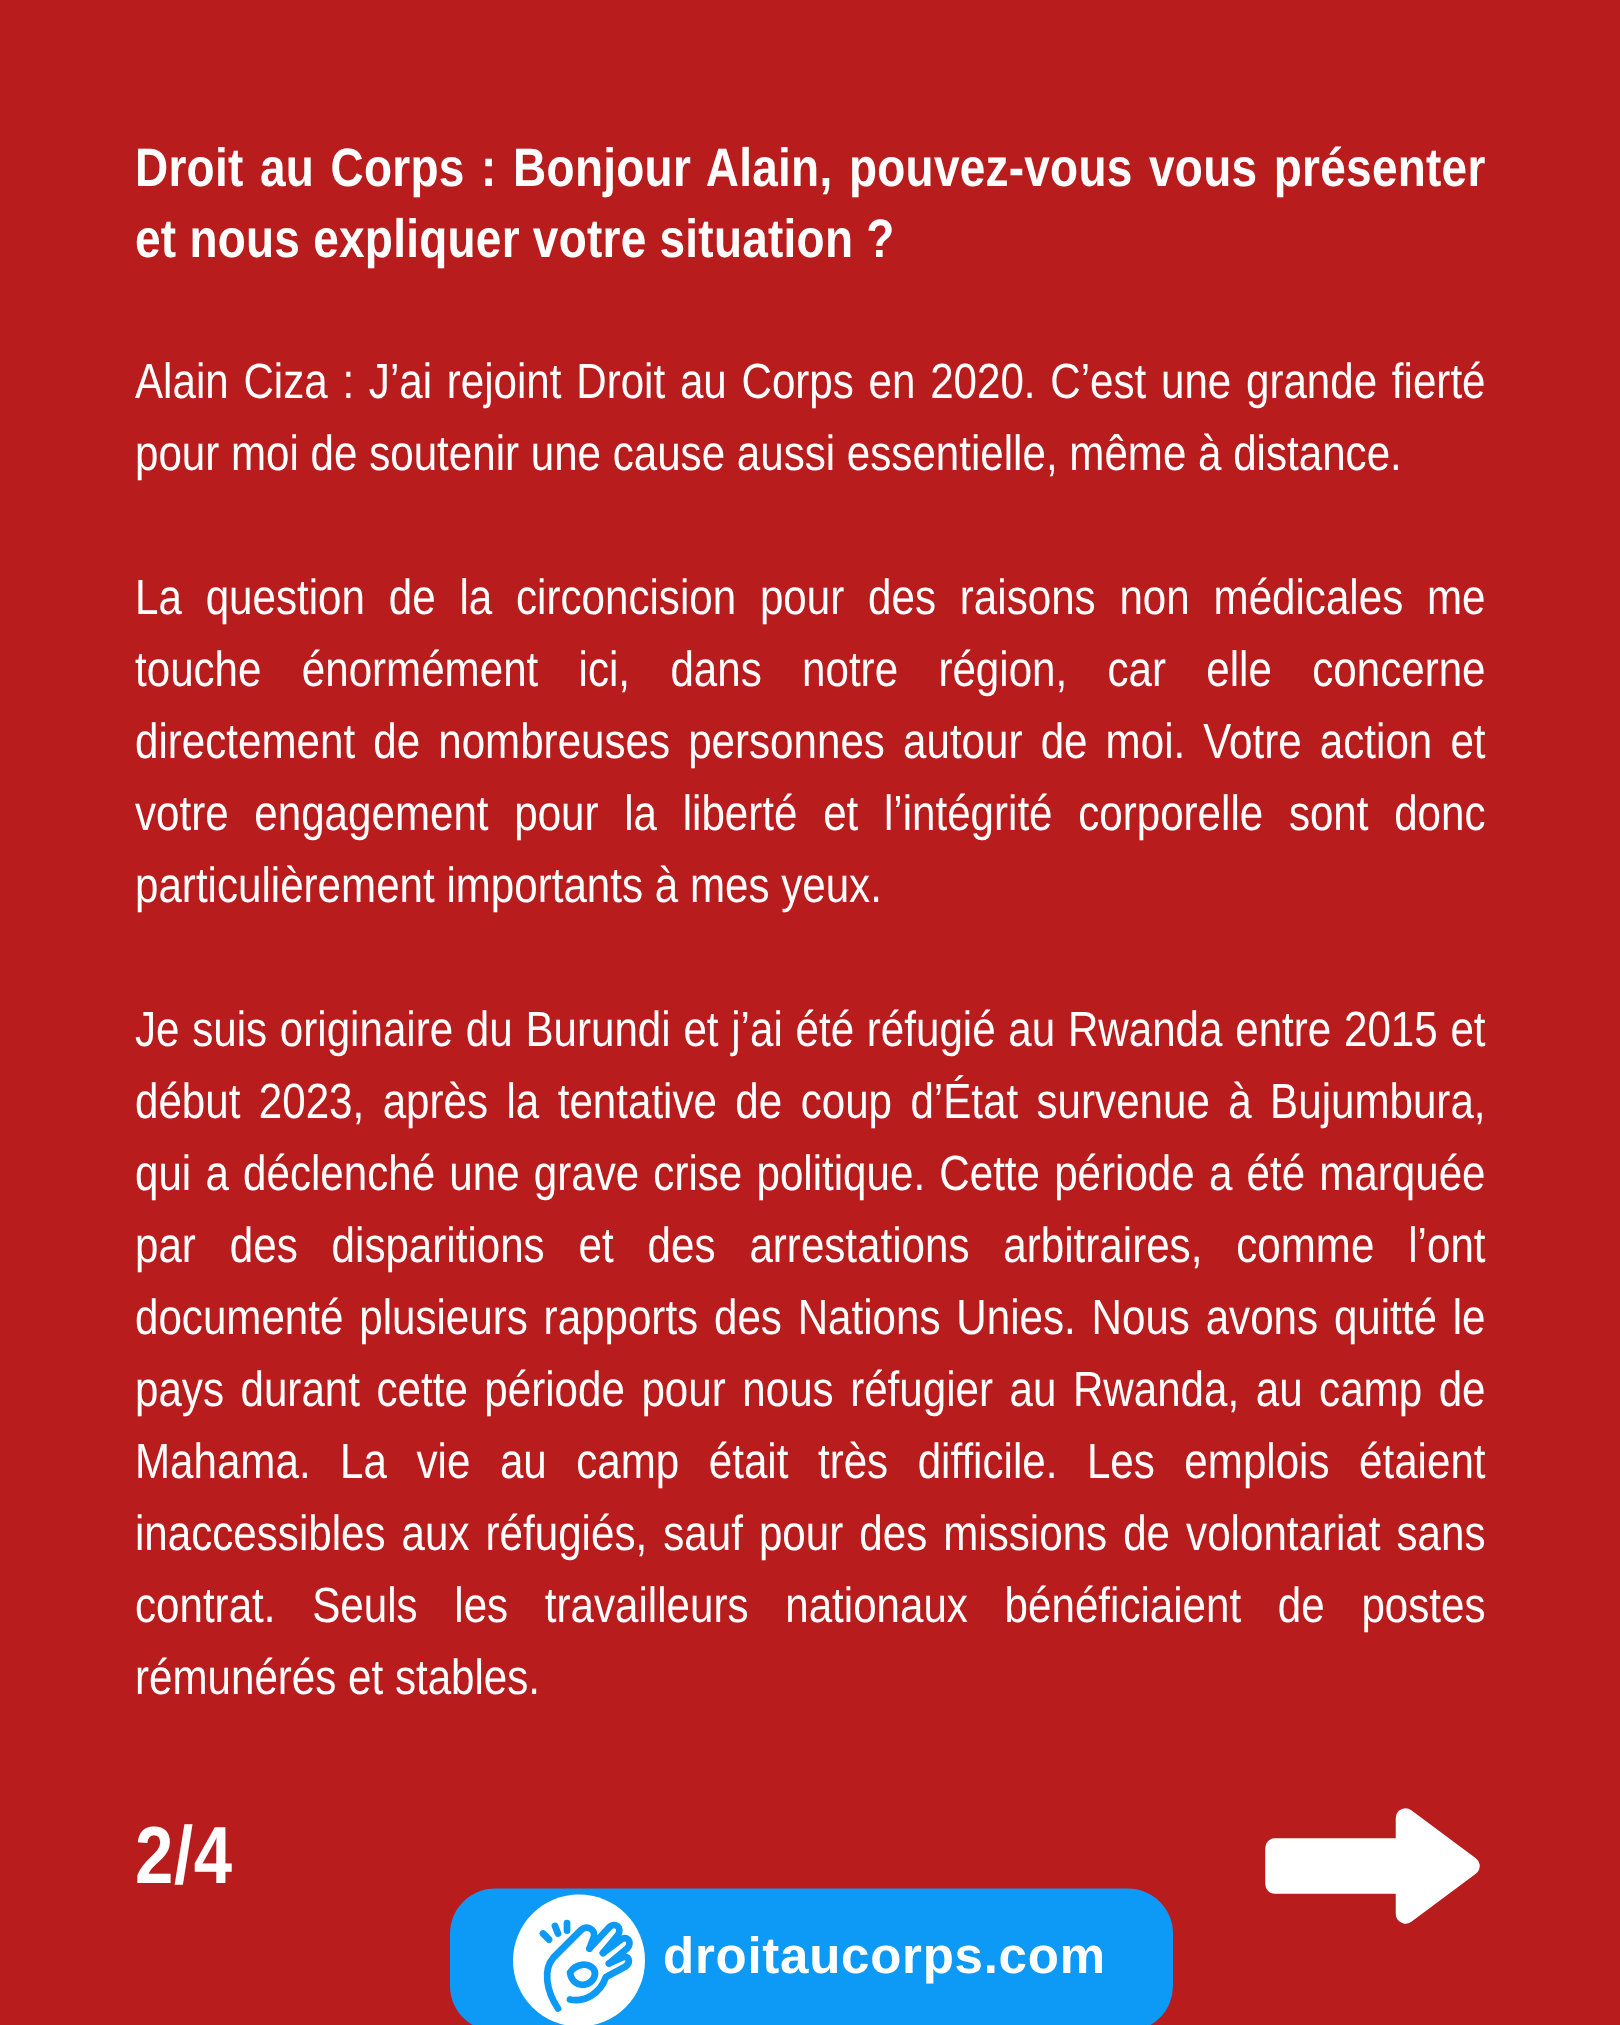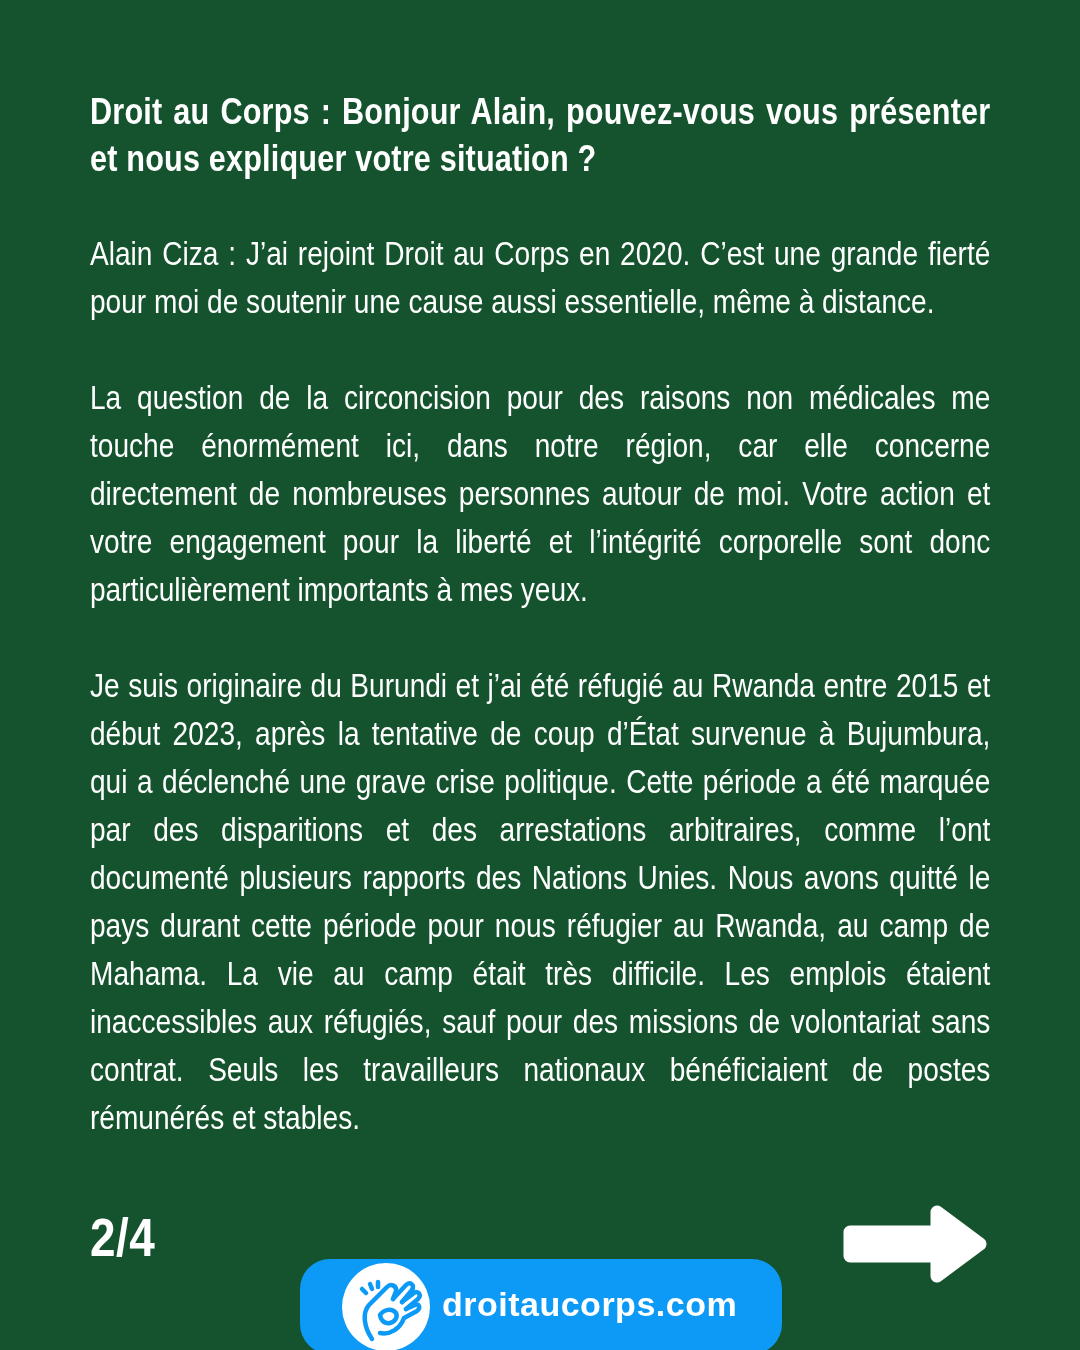--- a/index.html
+++ b/index.html
@@ -91,21 +91,21 @@
     align-items: center;
     font-size: 34px;
     font-weight: 700;
     letter-spacing: 0.5px;
     color: #ffffff;
   }
 </style>
 </head>
 <body>
 
-<div class="canvas" style="background: #14532d;">
+<div class="canvas" style="background: #b91c1c;">
 
   <div class="text-column">
     <h1 class="question">Droit au Corps : Bonjour Alain, pouvez-vous vous présenter et nous expliquer votre situation ?</h1>
     <p class="para">Alain Ciza : J’ai rejoint Droit au Corps en 2020. C’est une grande fierté pour moi de soutenir une cause aussi essentielle, même à distance.</p>
     <p class="para">La question de la circoncision pour des raisons non médicales me touche énormément ici, dans notre région, car elle concerne directement de nombreuses personnes autour de moi. Votre action et votre engagement pour la liberté et l’intégrité corporelle sont donc particulièrement importants à mes yeux.</p>
     <p class="para">Je suis originaire du Burundi et j’ai été réfugié au Rwanda entre 2015 et début 2023, après la tentative de coup d’État survenue à Bujumbura, qui a déclenché une grave crise politique. Cette période a été marquée par des disparitions et des arrestations arbitraires, comme l’ont documenté plusieurs rapports des Nations Unies. Nous avons quitté le pays durant cette période pour nous réfugier au Rwanda, au camp de Mahama. La vie au camp était très difficile. Les emplois étaient inaccessibles aux réfugiés, sauf pour des missions de volontariat sans contrat. Seuls les travailleurs nationaux bénéficiaient de postes rémunérés et stables.</p>
   </div>
 
   <div class="page-indicator">2/4</div>
 

